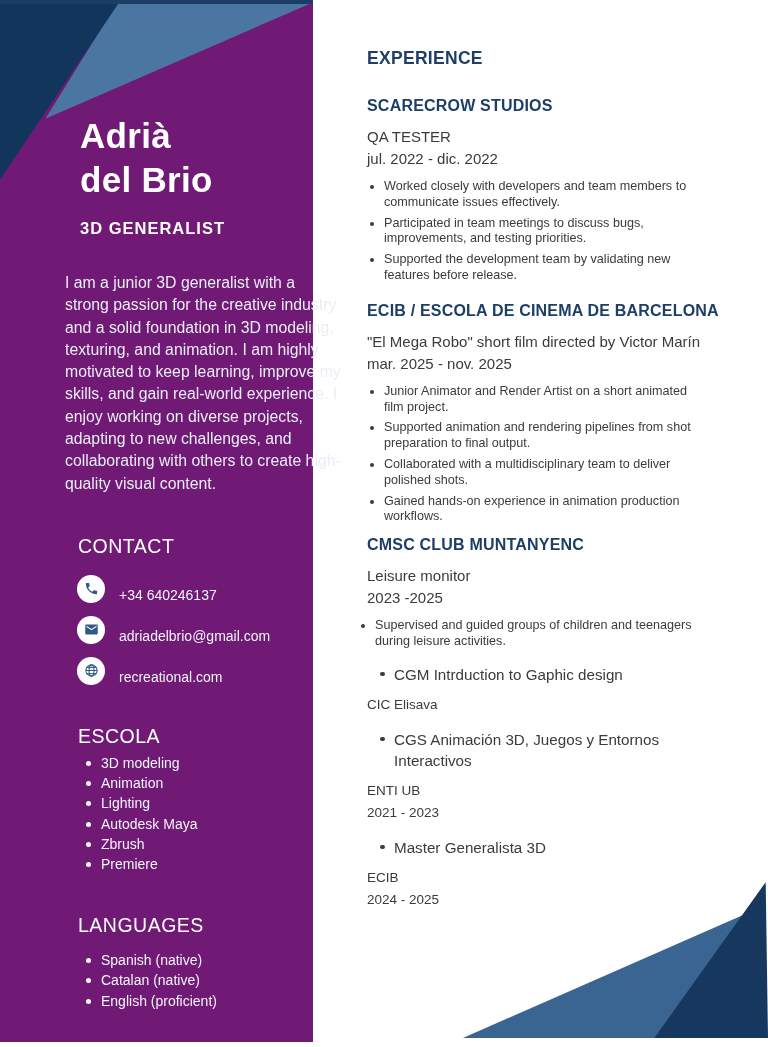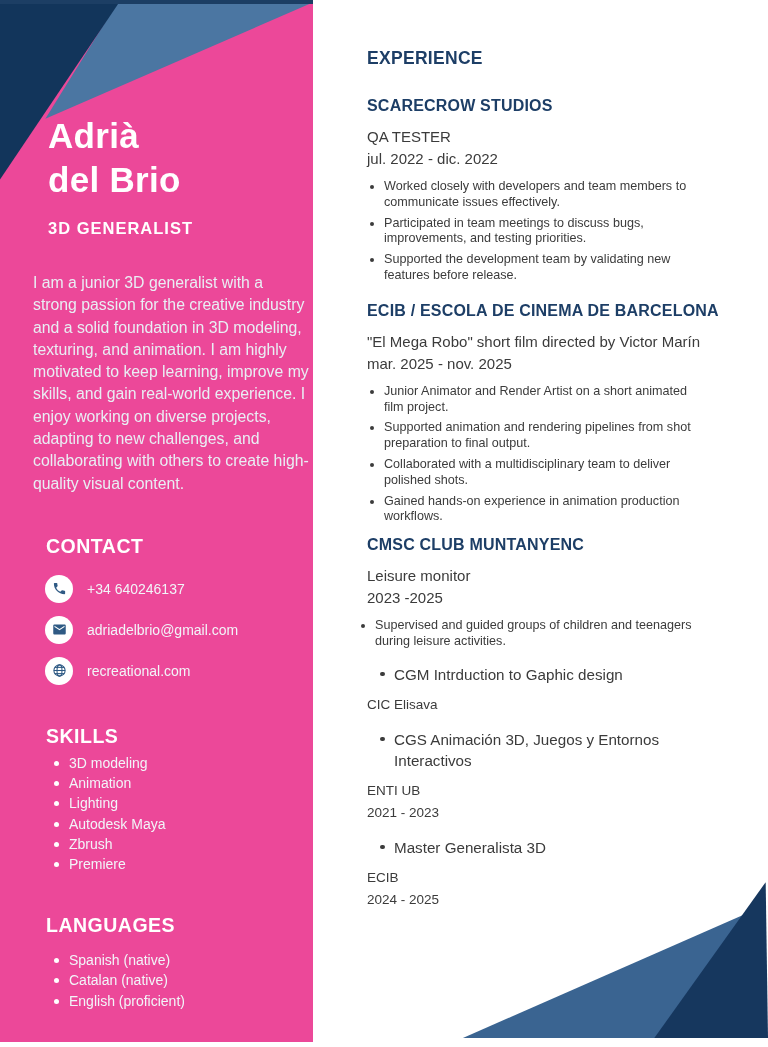--- a/index.html
+++ b/index.html
@@ -6,21 +6,21 @@
   html,body { background:#ffffff; }
   body { font-family:"Liberation Sans", sans-serif; }
   .page {
     position:relative; width:768px; height:1047px;
     background:#ffffff; overflow:hidden;
   }
 
   
   .sidebar {
     position:absolute; left:0; top:0; width:313px; height:1042px;
-    background:#ec4899; color:#ffffff;
+    background:#701a75; color:#ffffff;padding-left:32px;
   }
   .deco { position:absolute; z-index:1; }
   .tri-top-light {
     left:0; top:0; width:313px; height:125px;
     background:#4B76A2;
     clip-path:polygon(37.5% 2%, 99% 3%, 14.5% 95%);
   }
   .tri-top-dark {
     left:0; top:0; width:125px; height:195px;
     background:#12355B;
@@ -35,25 +35,25 @@
   }
   .job-title {
     margin:17px 0 0 48px; font-size:16.5px; font-weight:700;
     letter-spacing:1px; color:#ffffff;
   }
   .bio {
     margin:34px 0 0 33px; width:276px;
     font-size:15.8px; line-height:22.3px; color:#E9EEF4;
   }
   .side-h {
-    margin:40px 8px 0 46px; font-size:19.5px; font-weight:700;
+    margin:40px 8px 0 46px; font-size:19.5px; font-weight:400;
     letter-spacing:0.5px; color:#ffffff; line-height:22px;
   }
   .contact-list { margin-top:18px; }
-  .contact-row { display:flex; align-items:center; margin:13px 0 0 45px; }
+  .contact-row { display:flex; align-items:flex-end; margin:13px 0 0 45px; }
   .cicon {
     width:28px; height:28px; border-radius:50%; background:#ffffff;
     display:flex; align-items:center; justify-content:center; flex:0 0 28px;
   }
   .cicon svg { width:15px; height:15px; display:block; }
   .contact-text { margin-left:14px; font-size:14px; color:#F2F5F9; }
 
   .skills-cols { display:flex; margin:6px 0 0 53px; }
   .skills-col1 { width:124px; }
   .skills-col2 { width:120px; }
@@ -167,21 +167,21 @@
               <ellipse cx="12" cy="12" rx="4" ry="9"></ellipse>
               <line x1="3" y1="12" x2="21" y2="12"></line>
               <line x1="4.2" y1="7" x2="19.8" y2="7"></line>
               <line x1="4.2" y1="17" x2="19.8" y2="17"></line>
             </svg>
           </span>
           <span class="contact-text">recreational.com</span>
         </div>
       </div>
 
-      <h2 class="side-h">SKILLS</h2>
+      <h2 class="side-h">ESCOLA</h2>
       <div class="skills-cols">
         <ul class="side-list skills-col1">
           <li>3D modeling</li>
           <li>Animation</li>
           <li>Lighting</li>
           <li>Autodesk Maya</li>
           <li>Zbrush</li>
           <li>Premiere</li>
         </ul>
       </div>

